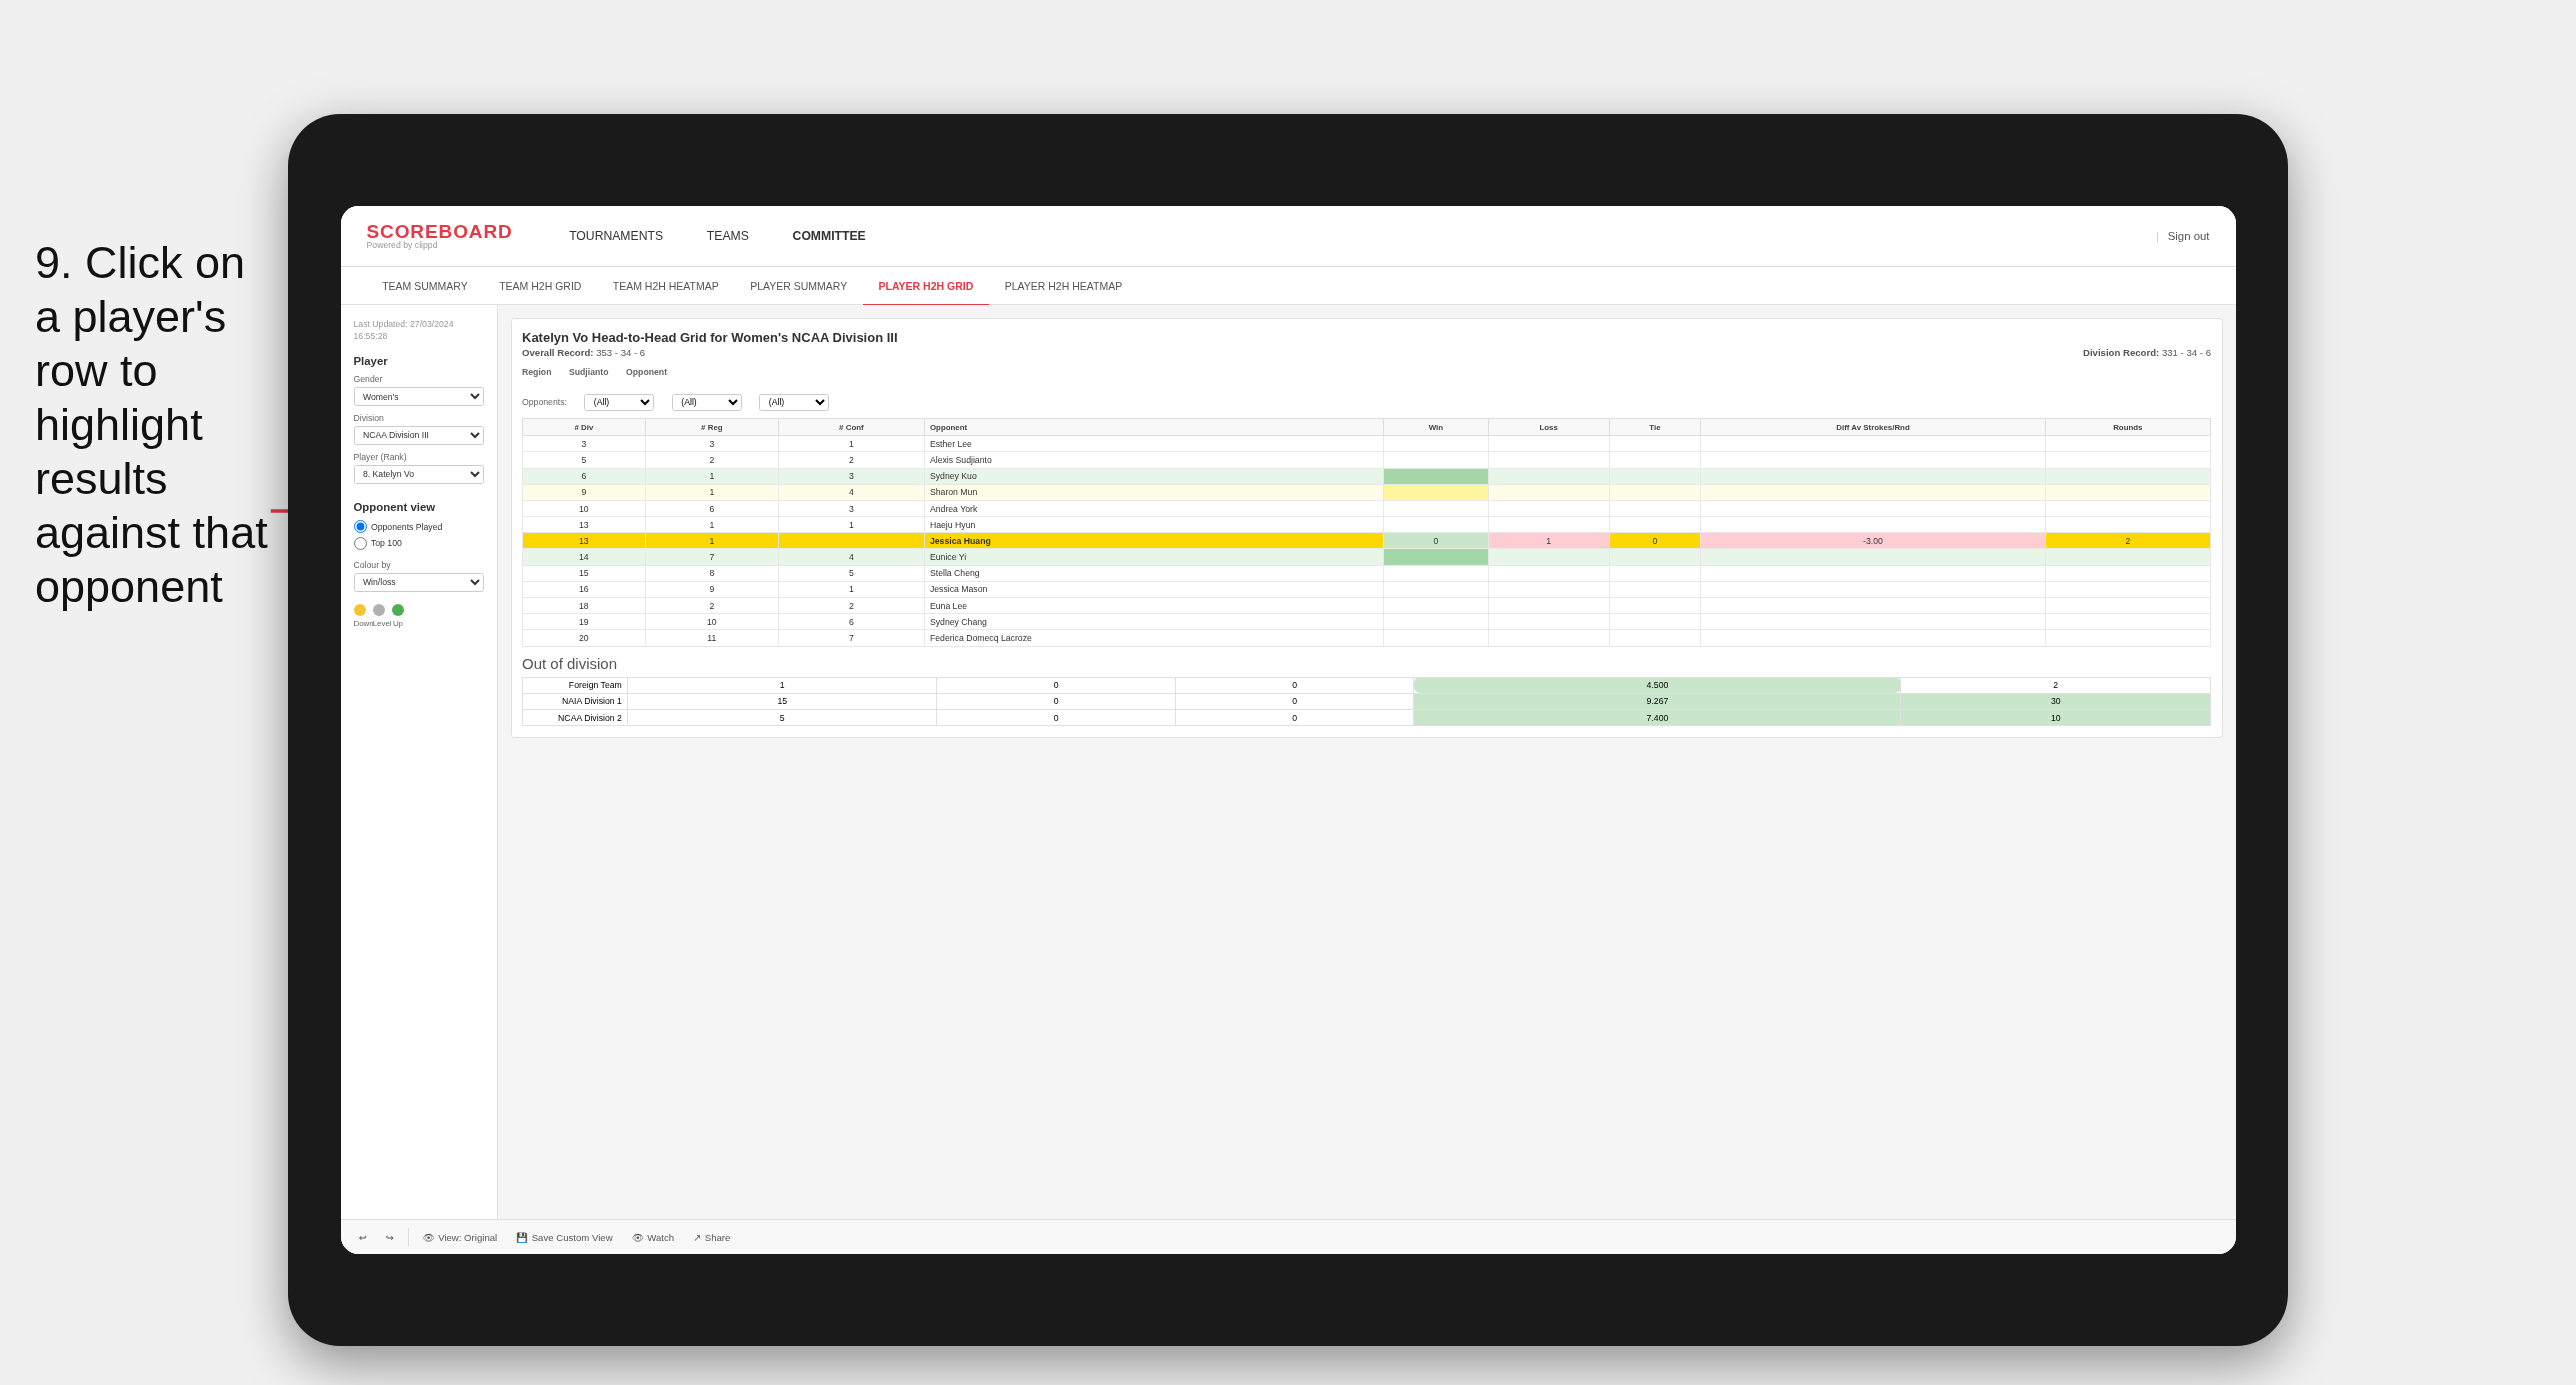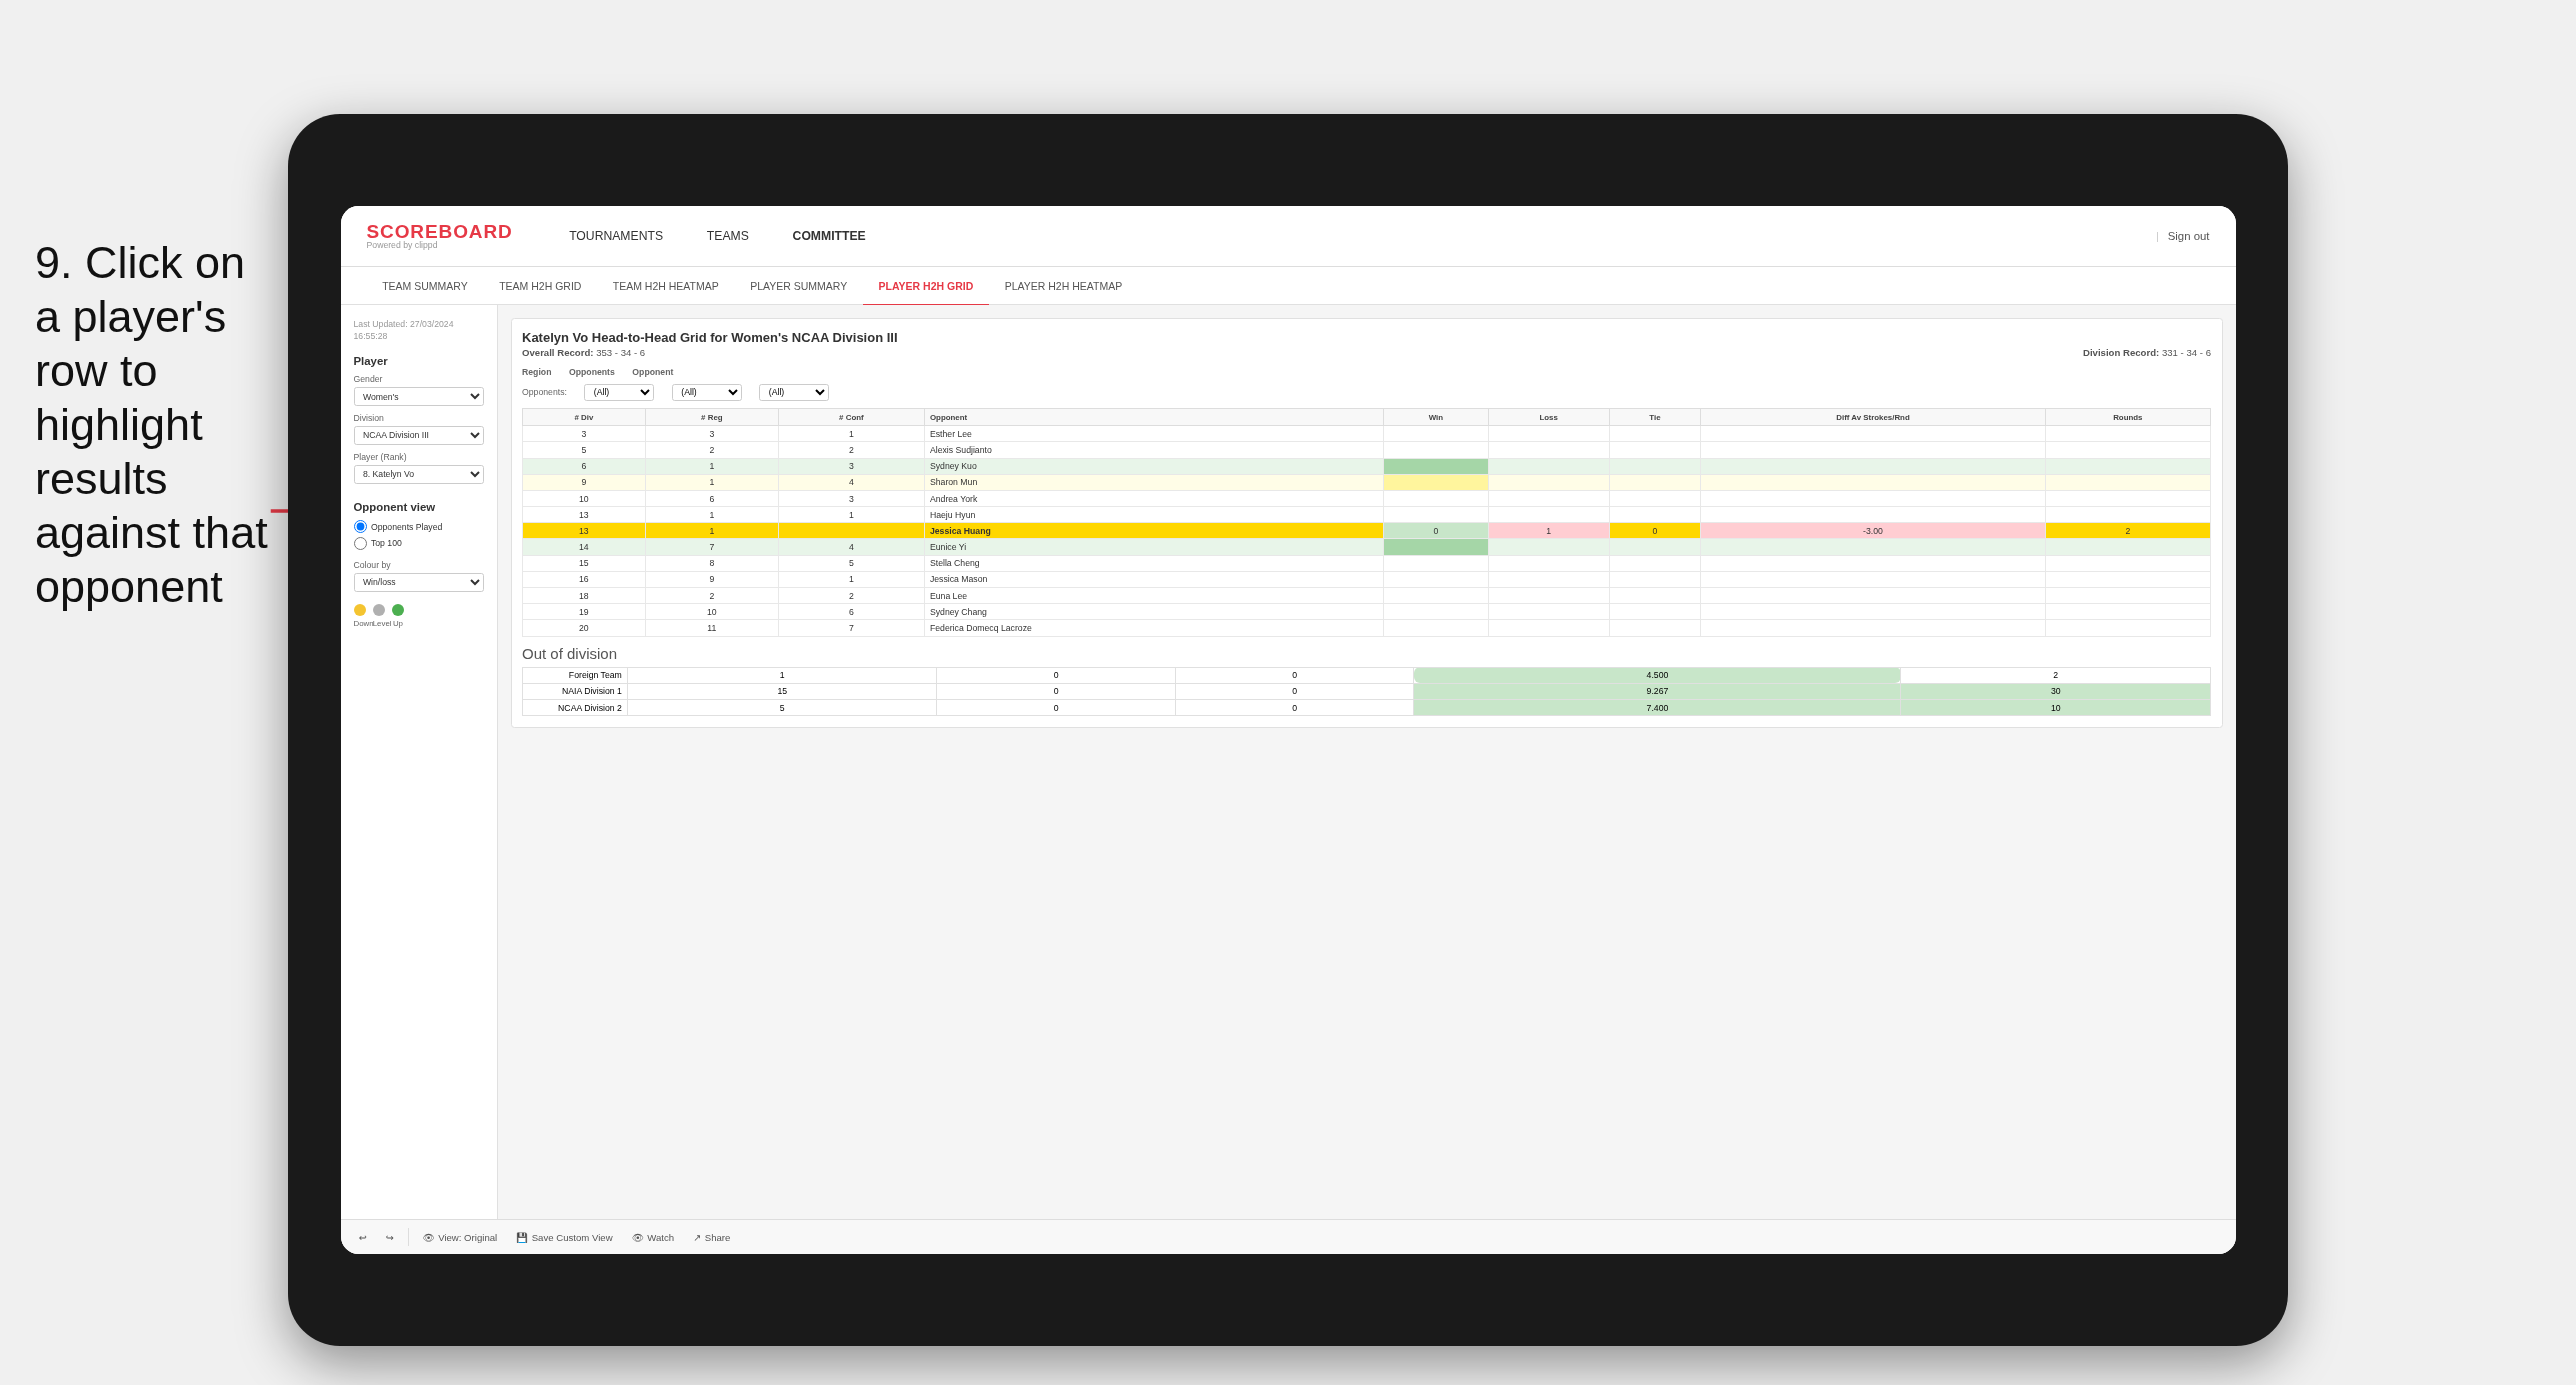--- a/index.html
+++ b/index.html
@@ -265,21 +265,21 @@
     }
 
     .record-text {
       font-weight: 600;
     }
 
     
     .filters-row {
       display: flex;
       gap: 17.5px;
-      margin-bottom: 7px;
+      margin-bottom: 17px;
       align-items: center;
     }
 
     .filter-group {
       display: flex;
       flex-direction: column;
       gap: 1.7px;
     }
 
     .filter-label {
@@ -520,21 +520,21 @@
           <div class="grid-subtitle">
             <span><span class="record-text">Overall Record:</span> <span>353 - 34 - 6</span></span>
             <span><span class="record-text">Division Record:</span> <span>331 - 34 - 6</span></span>
           </div>
 
           <div class="filters-row">
             <div class="filter-group">
               <span class="filter-label">Region</span>
             </div>
             <div class="filter-group">
-              <span class="filter-label">Opponents</span>
+              <span class="filter-label">Sudjianto</span>
             </div>
             <div class="filter-group">
               <span class="filter-label">Opponent</span>
             </div>
           </div>
           <div class="filter-row-inner" style="margin-bottom:7px; display:flex; gap:17.5px; align-items:center;">
             <span style="font-size:8.7px; color:#666;">Opponents:</span>
             <select class="filter-select">
               <option>(All)</option>
             </select>

